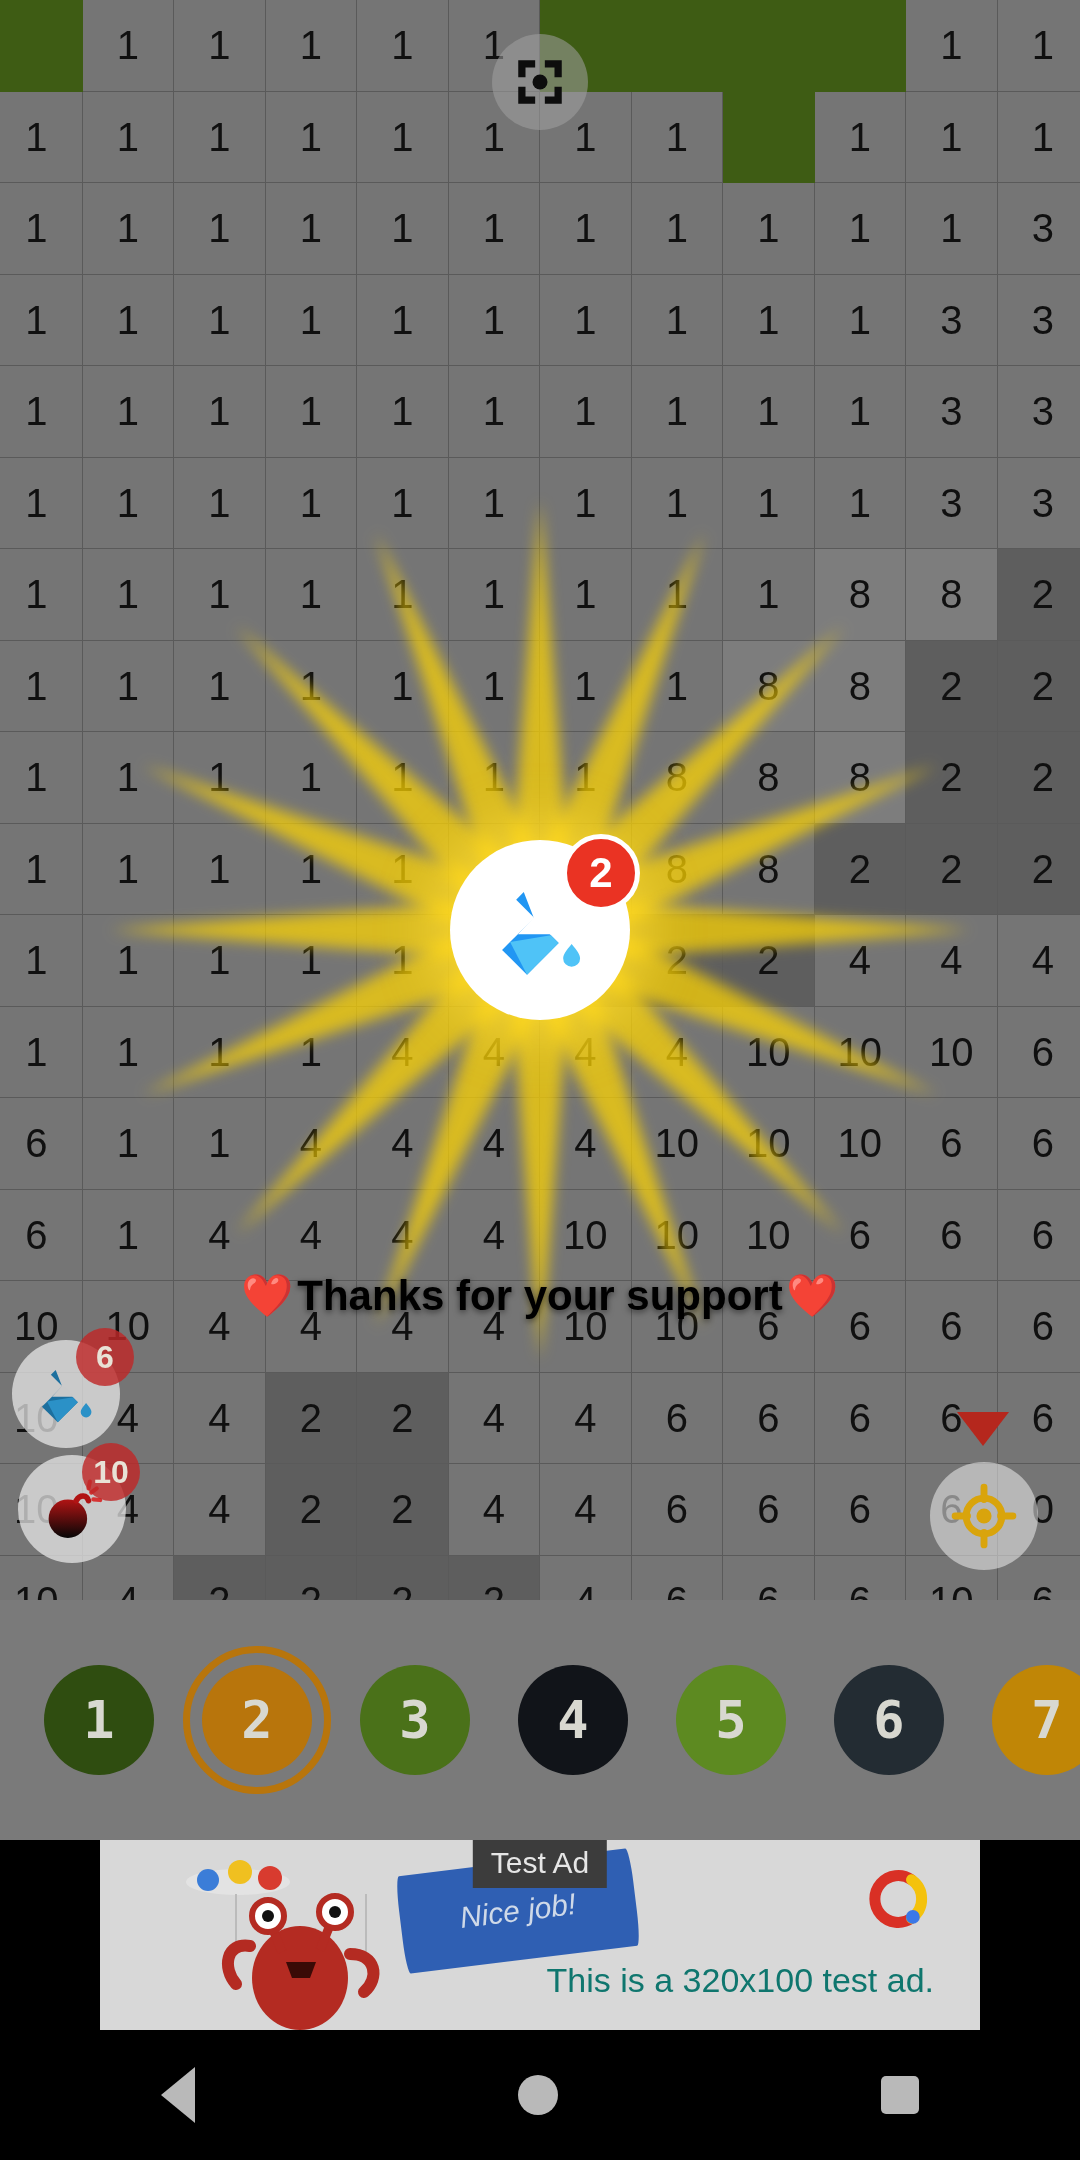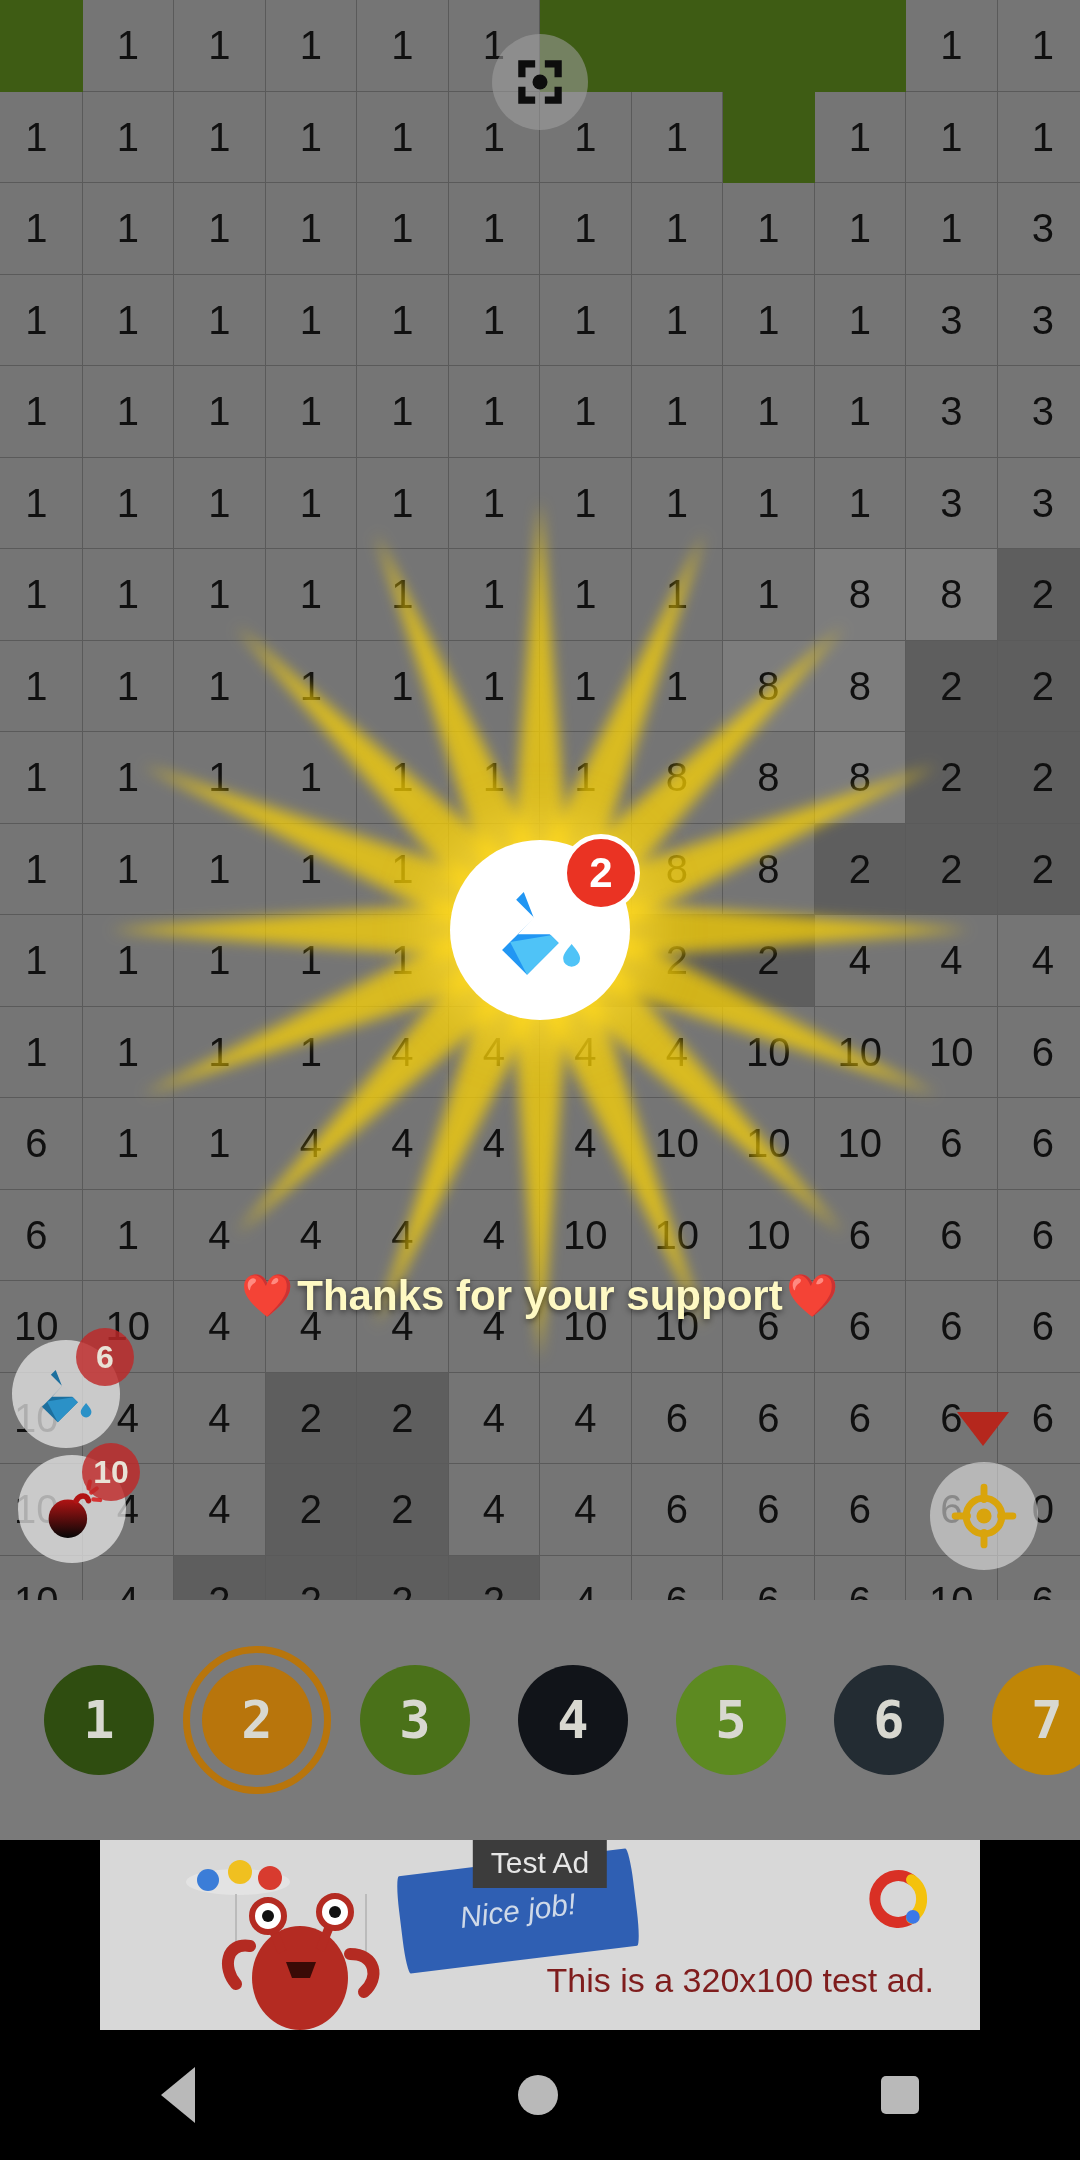--- a/index.html
+++ b/index.html
@@ -61,21 +61,21 @@
 
   
   #scan-fab{position:absolute;left:492px;top:34px;width:96px;height:96px;
             border-radius:50%;background:rgba(160,160,160,.55);
             display:flex;align-items:center;justify-content:center;}
   #scan-fab svg{width:58px;height:58px;}
 
   
   #thanks-row{position:absolute;left:0;top:1272px;width:1080px;
               display:flex;align-items:center;justify-content:center;gap:4px;}
-  #thanks-text{color:#fef9c3;font-size:42px;font-weight:700;
+  #thanks-text{color:#000000;font-size:42px;font-weight:700;
                text-shadow:0 2px 6px rgba(0,0,0,.55);white-space:nowrap;}
   .heart{font-size:42px;line-height:1;}
   #claim-prize{position:absolute;left:306px;top:1390px;width:468px;height:78px;
                background:#fa4b39;border:none;border-radius:6px;color:#fff;
                font-size:38px;font-weight:700;letter-spacing:2.5px;
                font-family:"Liberation Sans",sans-serif;cursor:pointer;}
 
   
   #palette{position:absolute;left:0;top:1600px;width:1080px;height:240px;
            background:#7a7a7a;display:flex;align-items:center;
@@ -86,21 +86,21 @@
           font-family:"DejaVu Sans Mono",monospace;position:relative;}
   .swatch.sel{outline:7px solid #b8750c;outline-offset:12px;}
 
   
   #ad-wrap{position:absolute;left:0;top:1840px;width:1080px;height:190px;
            background:#000;display:flex;align-items:center;justify-content:center;}
   #ad{position:relative;width:880px;height:190px;background:#d8d8d8;overflow:hidden;}
   #ad-label{position:absolute;left:50%;transform:translateX(-50%);top:0;
             background:#3c3c3c;color:#e6e6e6;font-size:30px;
             padding:6px 18px 8px;text-align:center;}
-  #ad-caption{position:absolute;right:46px;bottom:30px;color:#7f1d1d;
+  #ad-caption{position:absolute;right:46px;bottom:30px;color:#0f766e;
               font-size:34px;}
   #ad-flag{position:absolute;left:300px;top:22px;width:236px;height:98px;
            background:#2f5fb3;color:#cfd9e8;font-size:30px;font-style:italic;
            display:flex;align-items:center;justify-content:center;
            transform:rotate(-7deg);
            border-radius:4px/34px;}
   #ad-logo{position:absolute;right:52px;top:26px;width:66px;height:66px;}
   #ad-monster{position:absolute;left:78px;bottom:0;width:250px;height:180px;}
 
   

